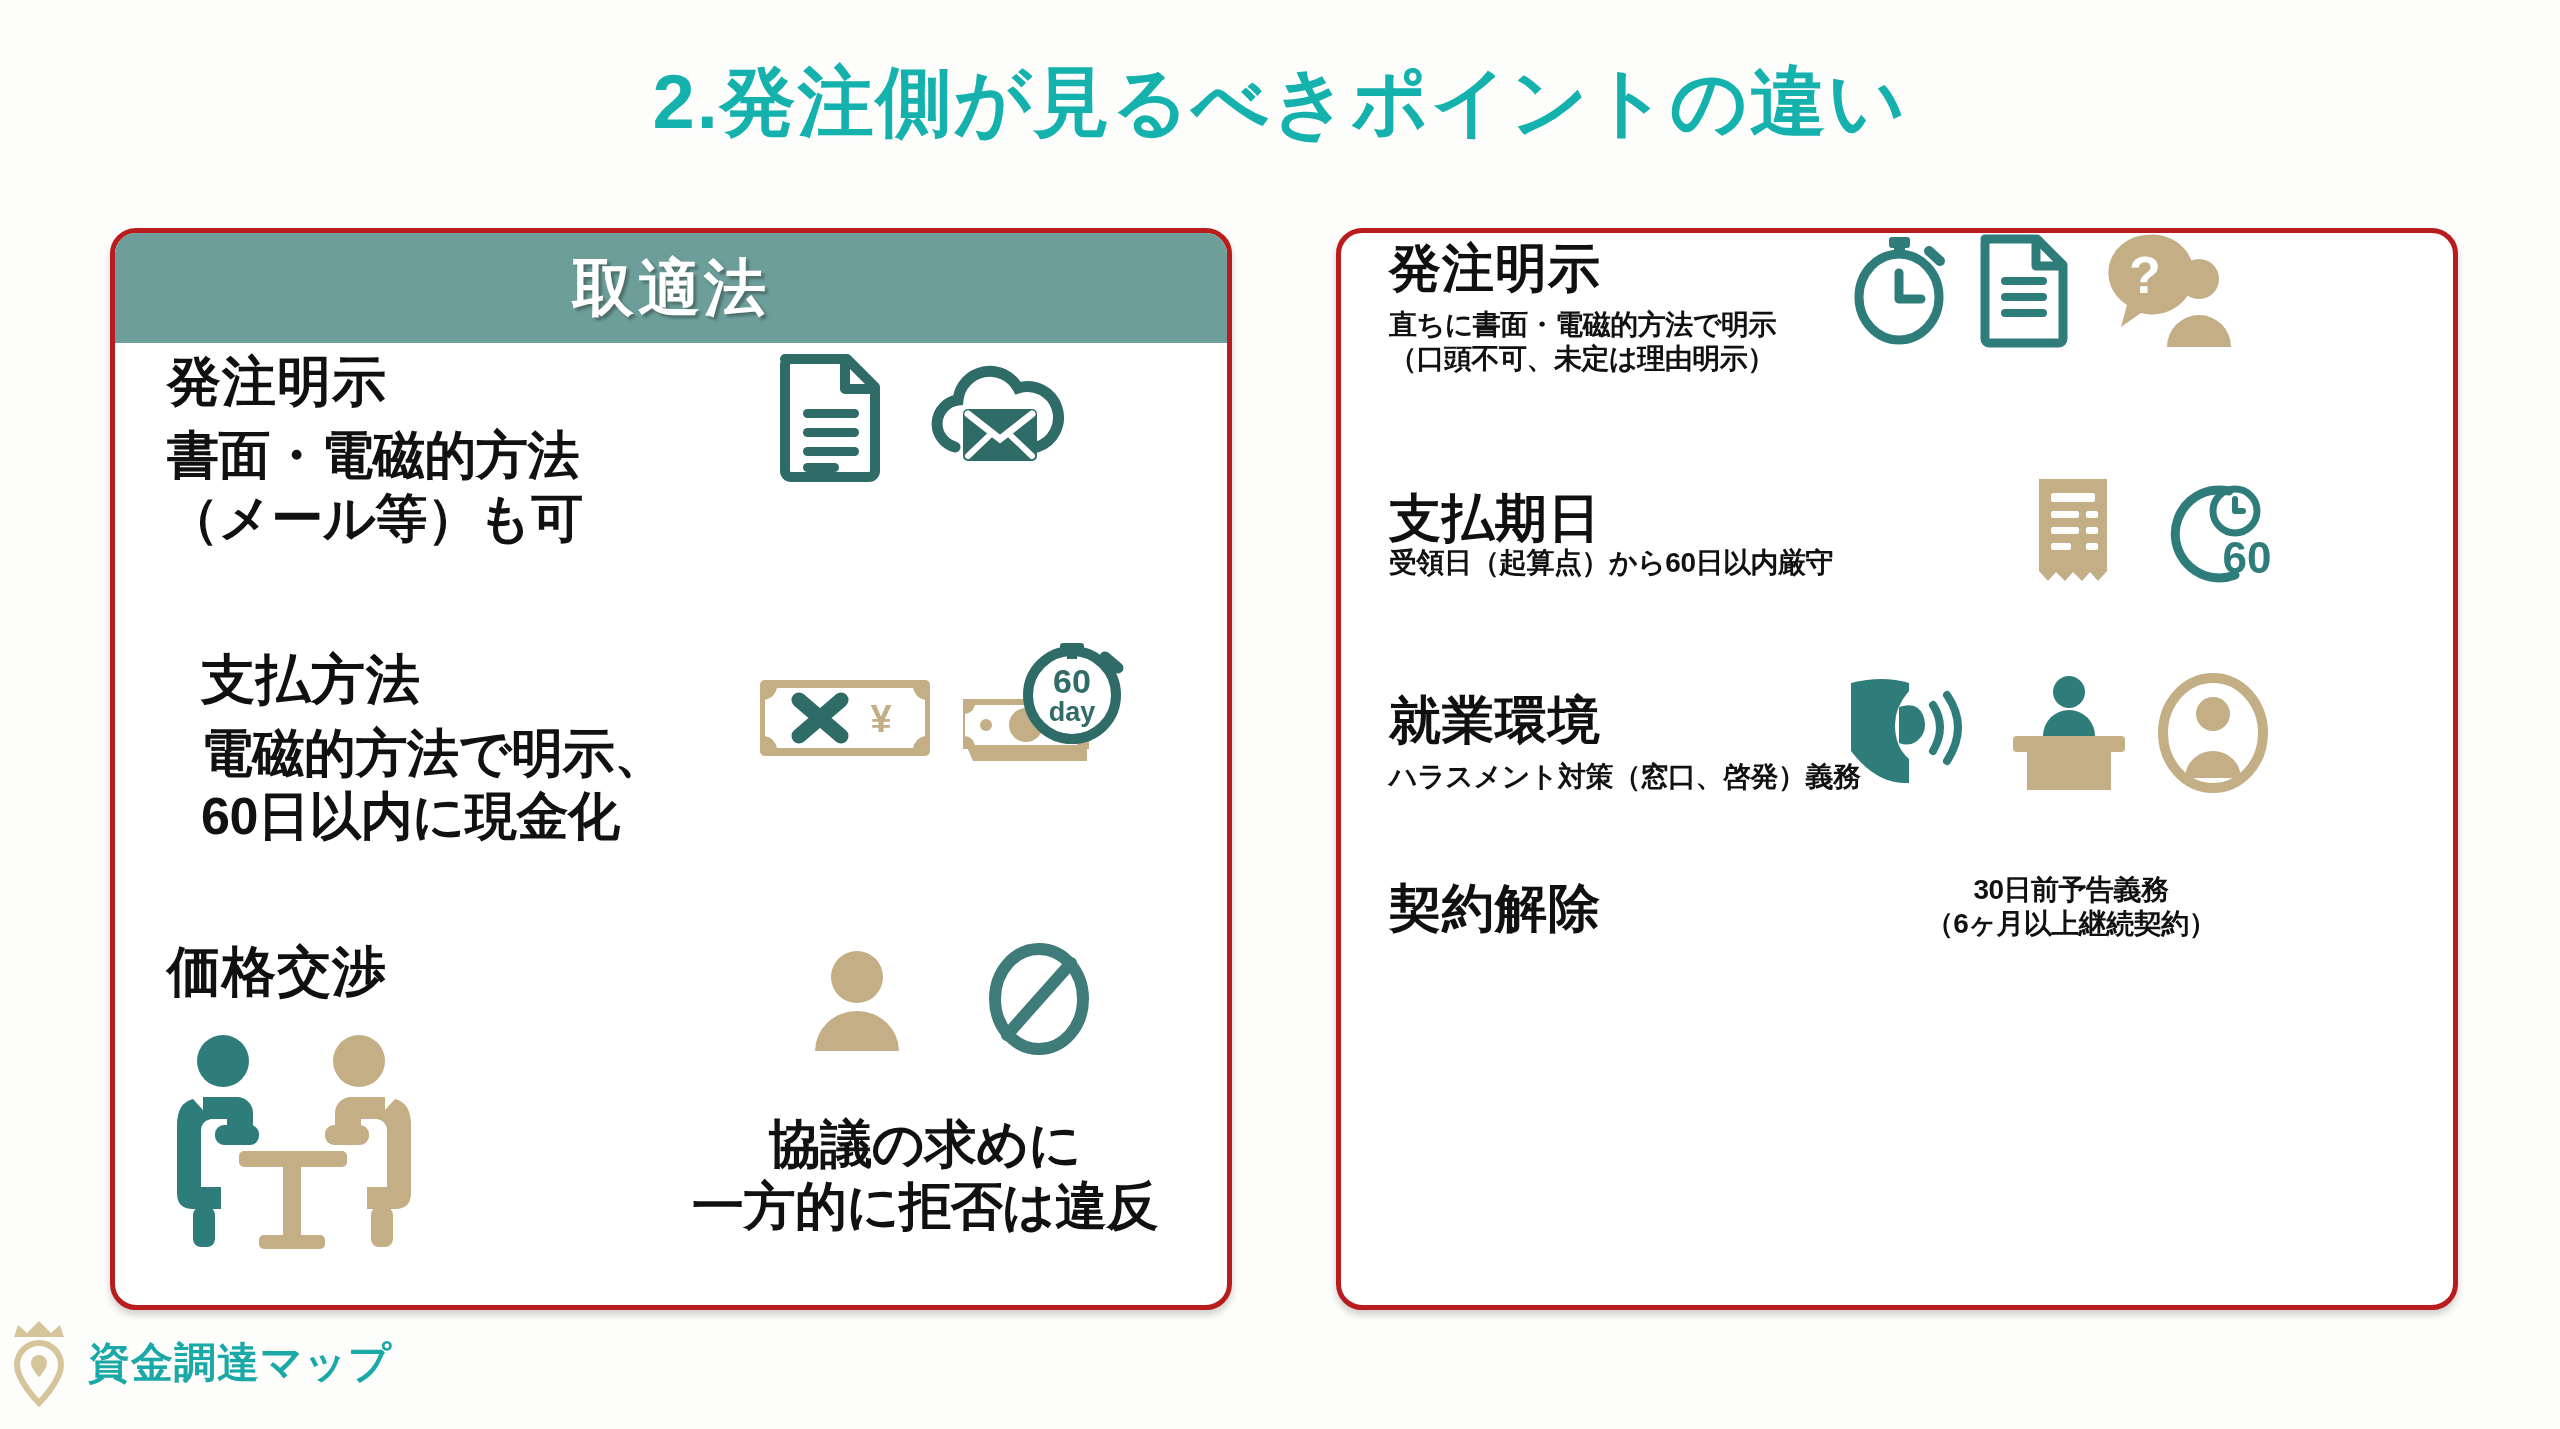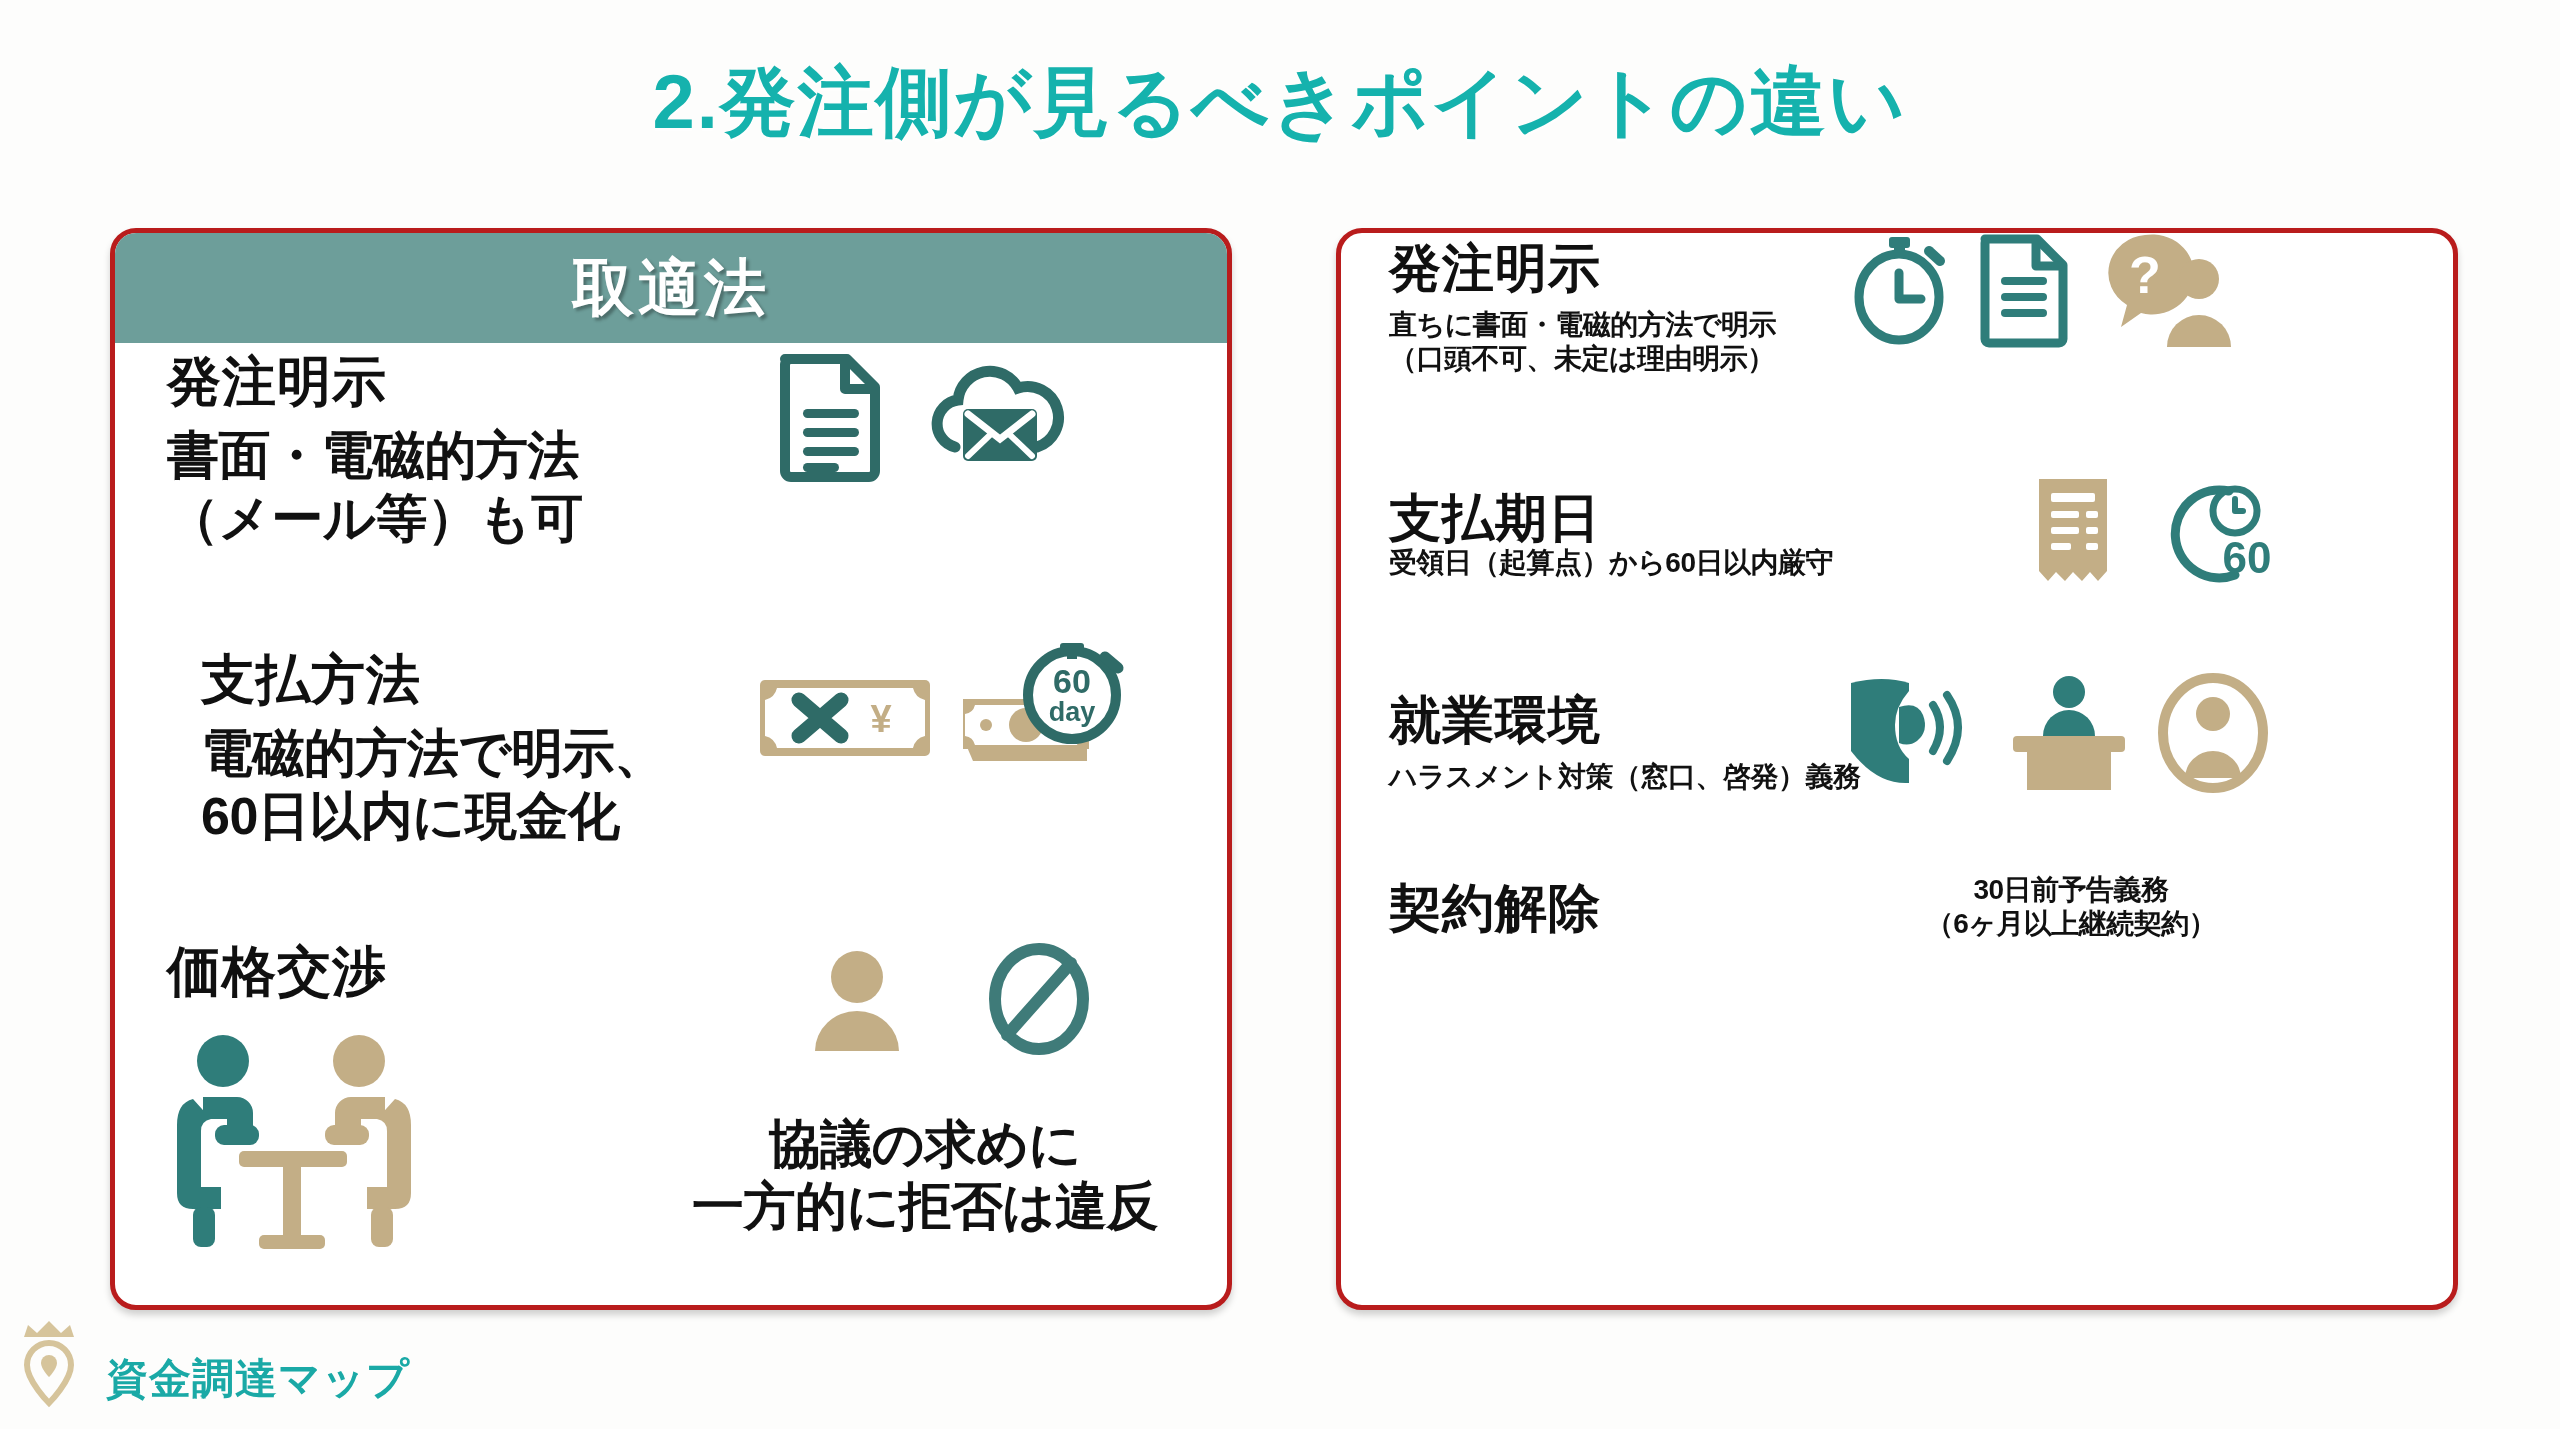--- a/index.html
+++ b/index.html
@@ -58,22 +58,22 @@
   }
   .sub-r { font-size: 28px; }
   .sub-c { text-align: center; }
 
   
   .icons { position: absolute; display: flex; align-items: center; }
   svg { display: block; overflow: visible; }
 
   
   .logo {
-    position: absolute; left: 16px; bottom: 22px;
-    display: flex; align-items: flex-end; gap: 24px;
+    position: absolute; left: 6px; bottom: 22px;
+    display: flex; align-items: center; gap: 16px;
   }
   .logo-text {
     font-size: 42px; font-weight: 800; color: #1aa9a6; letter-spacing: 1px;
   }
 </style>
 </head>
 <body>
 
 <div class="slide">
 

